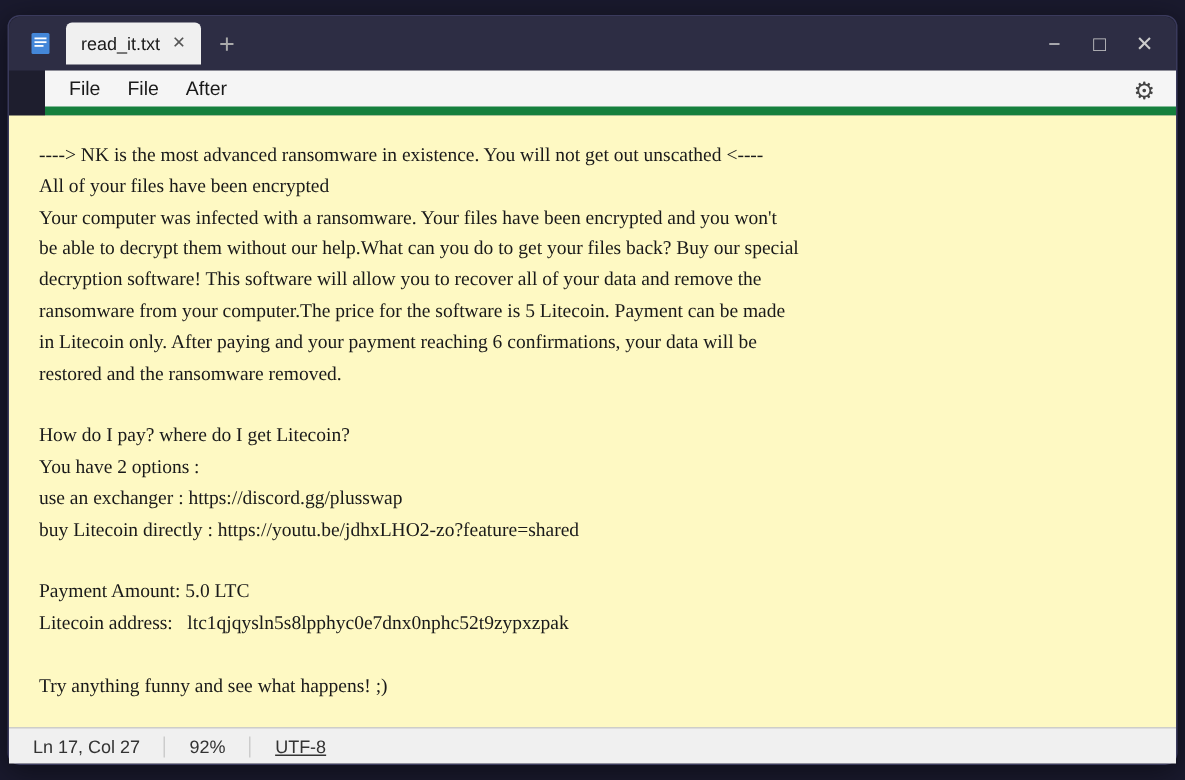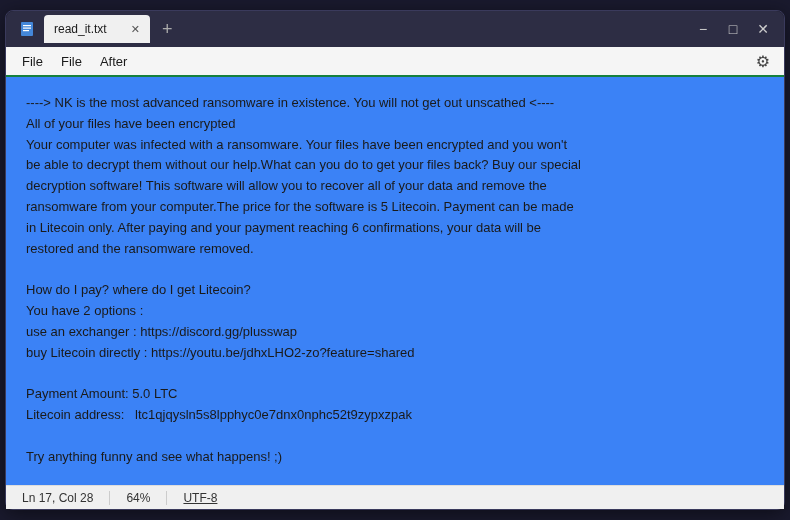--- a/index.html
+++ b/index.html
@@ -51,21 +51,21 @@
       width: 16px;
       height: 16px;
     }
 
     .tab {
       display: flex;
       align-items: center;
       background: #f0f0f0;
       border-radius: 4px 4px 0 0;
       padding: 4px 10px;
-      gap: 24px;
+      gap: 8px;
       height: 28px;
     }
 
     .tab-title {
       font-size: 12px;
       color: #1a1a1a;
       font-weight: 500;
     }
 
     .tab-close {
@@ -96,27 +96,27 @@
       cursor: pointer;
       width: 18px;
       height: 18px;
       display: flex;
       align-items: center;
       justify-content: center;
     }
 
     .menu-bar {
       display: flex;
-      align-items: center;
       background: #f5f5f5;
       padding: 2px 8px;
       height: 30px;
       gap: 4px;
-      border-bottom: 2px solid #15803d;
+      border-bottom: 6px solid #15803d;
       justify-content: space-between;
+      margin-left: 24px;
     }
 
     .menu-items {
       display: flex;
       gap: 2px;
     }
 
     .menu-item {
       font-size: 13px;
       color: #1a1a1a;
@@ -127,24 +127,24 @@
 
     .settings-icon {
       font-size: 16px;
       color: #444;
       cursor: pointer;
       padding: 2px 6px;
     }
 
     .editor-area {
       flex: 1;
-      background: #3b82f6;
+      background: #fef9c3;
       padding: 16px 20px;
       overflow-y: auto;
-      font-family: Liberation Sans, sans-serif;
+      font-family: Liberation Serif, serif;
       font-size: 13px;
       line-height: 1.6;
       color: #1a1a1a;
       white-space: pre-wrap;
       word-wrap: break-word;
     }
 
     @keyframes blink {
       50% { opacity: 0; }
     }
@@ -224,17 +224,17 @@
 <span>use an exchanger : https://discord.gg/plusswap</span>
 <span>buy Litecoin directly : https://youtu.be/jdhxLHO2-zo?feature=shared</span>
 
 <span>Payment Amount: 5.0 LTC</span>
 <span>Litecoin address:   ltc1qjqysln5s8lpphyc0e7dnx0nphc52t9zypxzpak</span>
 
 <span>Try anything funny and see what happens! ;)</span>
 </div>
 
   <div class="status-bar">
-    <span class="status-item">Ln 17, Col 28</span>
-    <span class="status-item">64%</span>
+    <span class="status-item">Ln 17, Col 27</span>
+    <span class="status-item">92%</span>
     <span class="status-item">UTF-8</span>
   </div>
 </div>
 
 </body></html>

